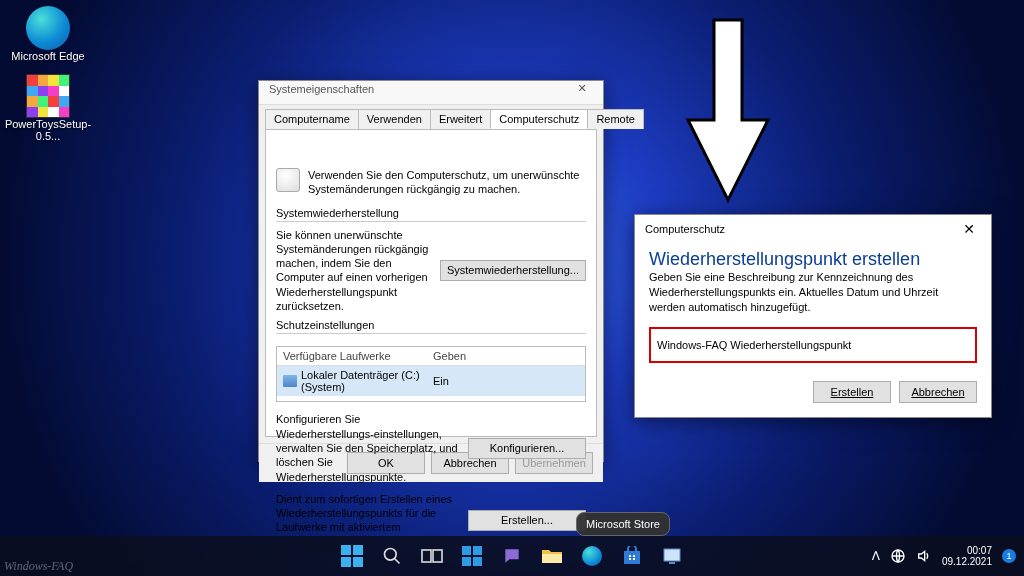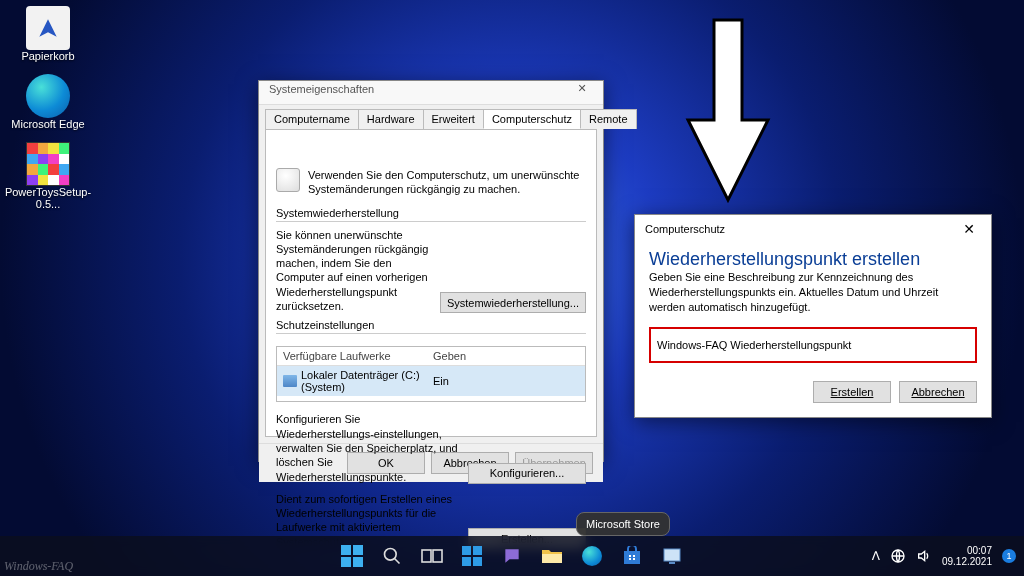--- a/index.html
+++ b/index.html
@@ -27,21 +27,21 @@
   .win1-title span:first-child { color: #555; }
   .win1-close { width: 30px; height: 18px; display: flex; align-items: center; justify-content: center; color: #555; }
   .tabs { display: flex; padding: 4px 6px 0; gap: 0; font-size: 11px; }
   .tab { padding: 3px 8px; border: 1px solid #bbb; border-bottom: none; background: #f0f0f0; margin-right: -1px; position: relative; cursor: default; }
   .tab.active { background: #fff; border-bottom: 1px solid #fff; z-index: 2; }
   .tab-body { background: #fff; margin: 0 6px 6px; border: 1px solid #bbb; padding: 10px 10px 8px; height: 308px; position: relative; }
   .info-row { display: flex; gap: 8px; margin-bottom: 10px; margin-top: 28px; }
   .info-row .shield { width: 24px; height: 24px; flex-shrink: 0; background: radial-gradient(circle at 40% 30%, #fff, #ddd); border: 1px solid #aaa; border-radius: 3px; }
   .group-title { font-size: 11px; margin: 4px 0 2px; }
   .group { border-top: 1px solid #ccc; padding-top: 6px; margin-bottom: 6px; }
-  .split { display: flex; gap: 8px; align-items: flex-end; }
+  .split { display: flex; gap: 8px; align-items: center; }
   .split > div:first-child { flex: 1; font-size: 11px; line-height: 1.3; }
   .wbtn { min-width: 118px; height: 21px; background: #e1e1e1; border: 1px solid #adadad; font-size: 11px; padding: 0 6px; cursor: default; }
   .drive-box { border: 1px solid #bbb; margin-top: 6px; height: 56px; font-size: 11px; }
   .drive-head { display: flex; padding: 3px 6px; border-bottom: 1px solid #ddd; color: #444; }
   .drive-head span:first-child { width: 150px; }
   .drive-row { display: flex; padding: 3px 6px; background: #d6e8f7; align-items: center; }
   .drive-row .dicon { width: 14px; height: 12px; background: linear-gradient(#7fb6e8,#4d86c7); margin-right: 4px; border-radius: 1px; }
   .drive-row span:nth-child(2) { width: 132px; }
   .win1-footer { display: flex; justify-content: flex-end; gap: 6px; padding: 8px 10px; border-top: 1px solid #ddd; background: #f0f0f0; }
   .wbtn2 { width: 78px; height: 22px; background: #e1e1e1; border: 1px solid #adadad; font-size: 11px; cursor: default; }
@@ -85,28 +85,20 @@
   .tb-dot { width: 14px; height: 14px; border-radius: 50%; background: #1a7de0; display: flex; align-items: center; justify-content: center; font-size: 9px; }
   .watermark { position: absolute; bottom: 2px; left: 4px; color: rgba(255,255,255,.35); font-size: 12px; font-style: italic; font-family: Georgia, serif; pointer-events:none; }
 
   
   svg { display: block; }
 </style>
 </head>
 <body>
 
 <div class="desktop">
-  <div class="desktop-icon">
-    <div class="di-bin">
-      <svg viewBox="0 0 24 24">
-          <path fill="#2656c2" d="M4 20 12 4l8 16-8-4z"></path>
-        </svg>
-    </div>
-    <span>Papierkorb</span>
-  </div>
   <div class="desktop-icon">
     <div class="di-edge"></div>
     <span>Microsoft Edge</span>
   </div>
   <div class="desktop-icon">
     <div class="di-pt">
       <span class="c1"></span>
         <span class="c2"></span>
         <span class="c3"></span>
         <span class="c4"></span>
@@ -127,21 +119,21 @@
   </div>
 </div>
 
 <div class="win1">
   <div class="win1-title">
     <span>Systemeigenschaften</span>
     <span class="win1-close">✕</span>
   </div>
   <div class="tabs">
     <div class="tab">Computername</div>
-    <div class="tab">Hardware</div>
+    <div class="tab">Verwenden</div>
     <div class="tab">Erweitert</div>
     <div class="tab active">Computerschutz</div>
     <div class="tab">Remote</div>
   </div>
   <div class="tab-body">
     <div class="info-row">
       <div class="shield"></div>
       <div style="line-height:1.3">Verwenden Sie den Computerschutz, um unerwünschte Systemänderungen rückgängig zu machen.</div>
     </div>
 

